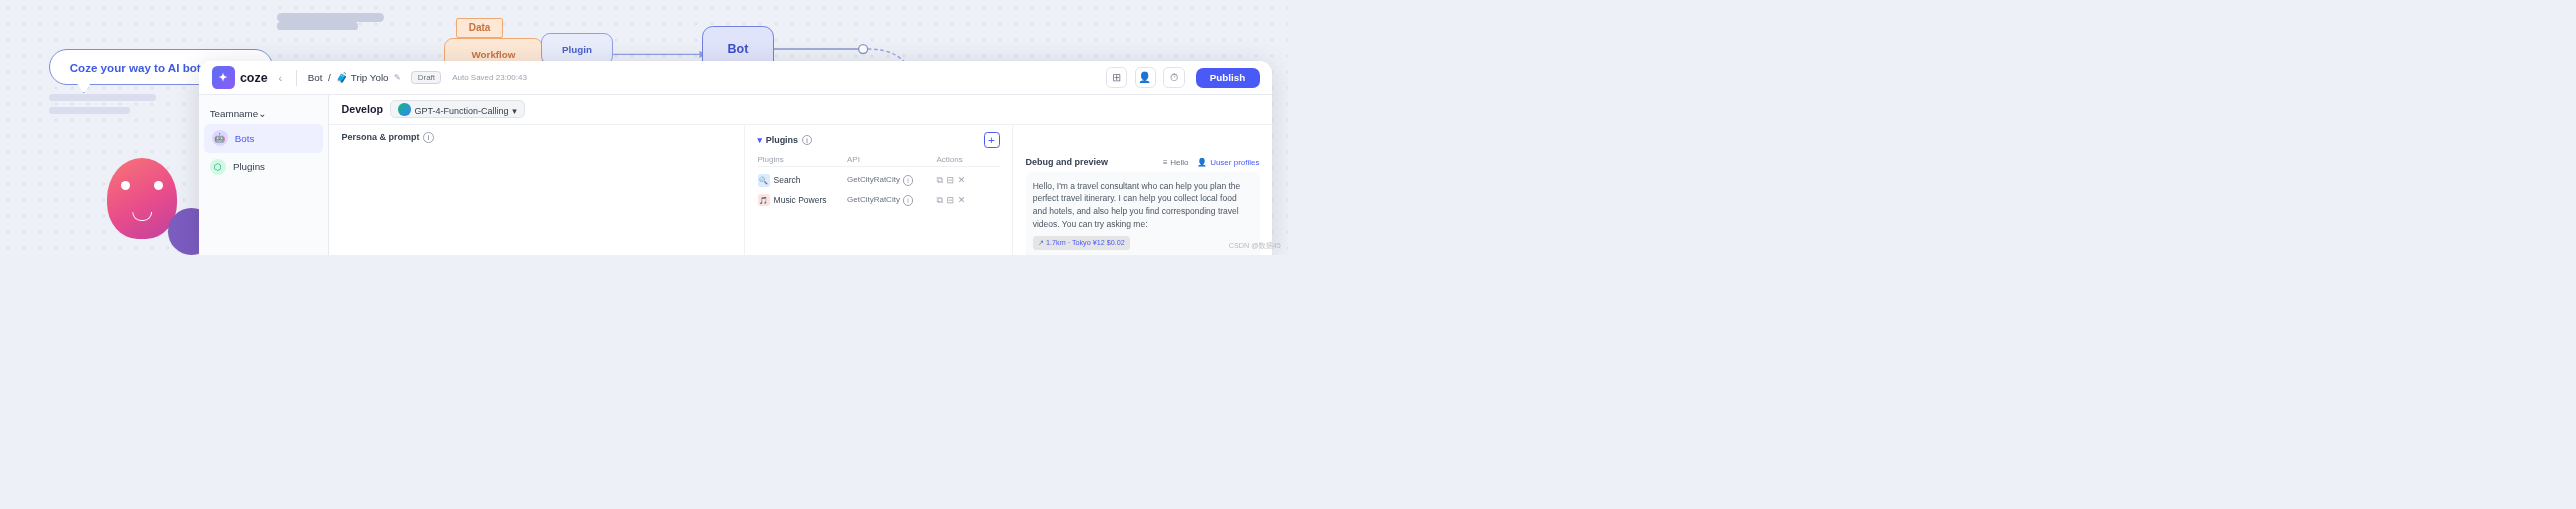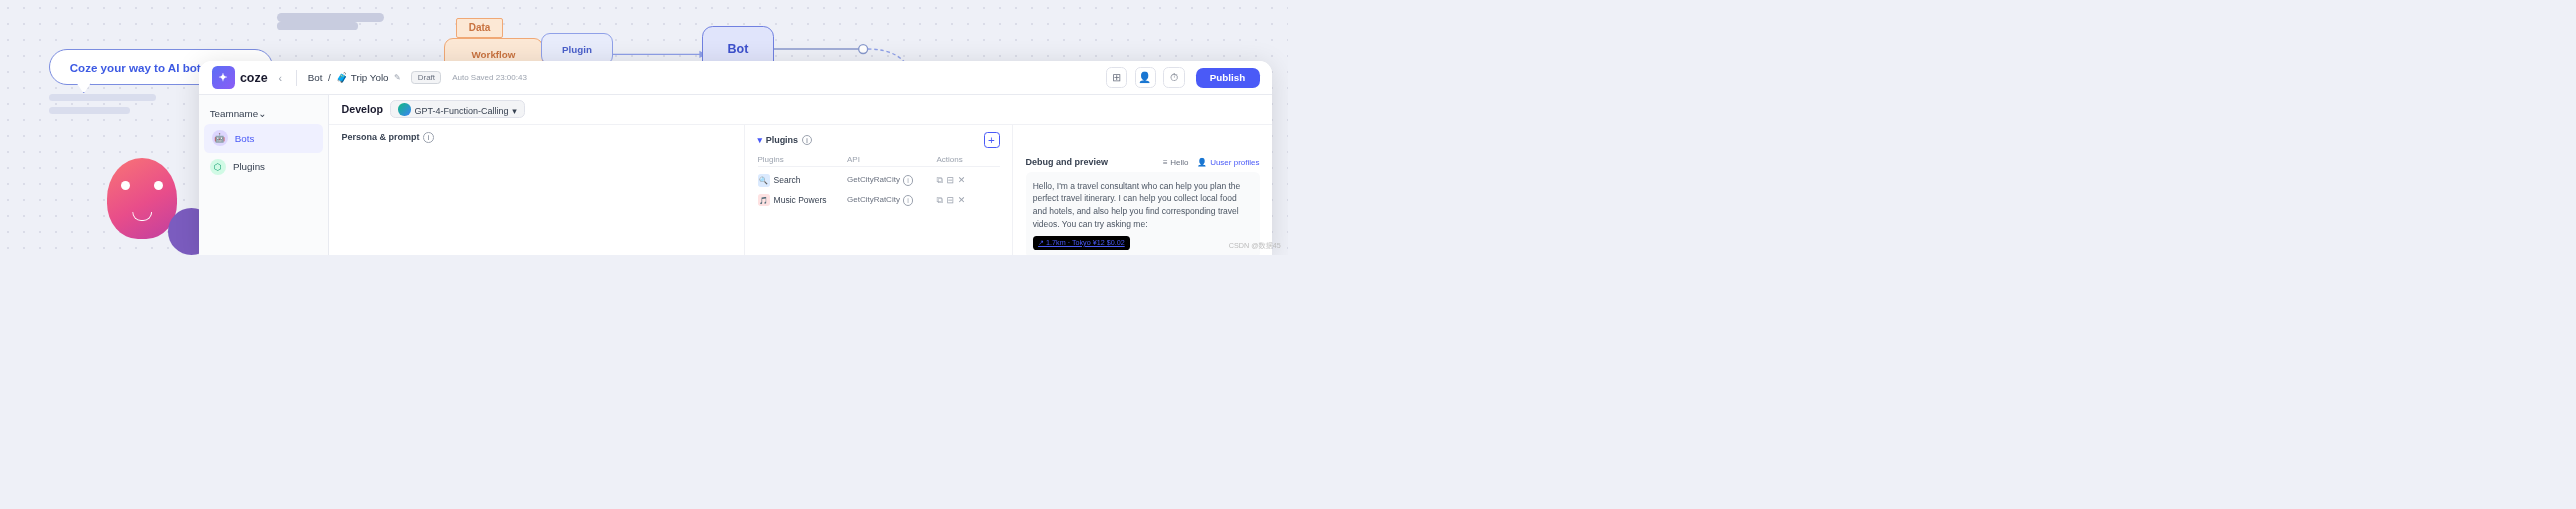--- a/index.html
+++ b/index.html
@@ -518,26 +518,25 @@
       border-radius: 5.4px;
       padding: 7.2px;
     }
     .chat-text { color: #4b5563; }
     .chat-bottom {
       display: flex;
       gap: 3.6px;
       margin-top: 5.4px;
     }
     .chat-tag {
-      background: #000000;
+      background: #e5e5e5;
       color: #4a5af7;
       border-radius: 3.6px;
       padding: 1.8px 5.4px;
       font-size: 7.2px;
-      text-decoration: underline;
     }
 
     
     .wf-svg {
       position: absolute;
       top: 0;
       left: 0;
       width: 698px;
       height: 81px;
       pointer-events: none;

